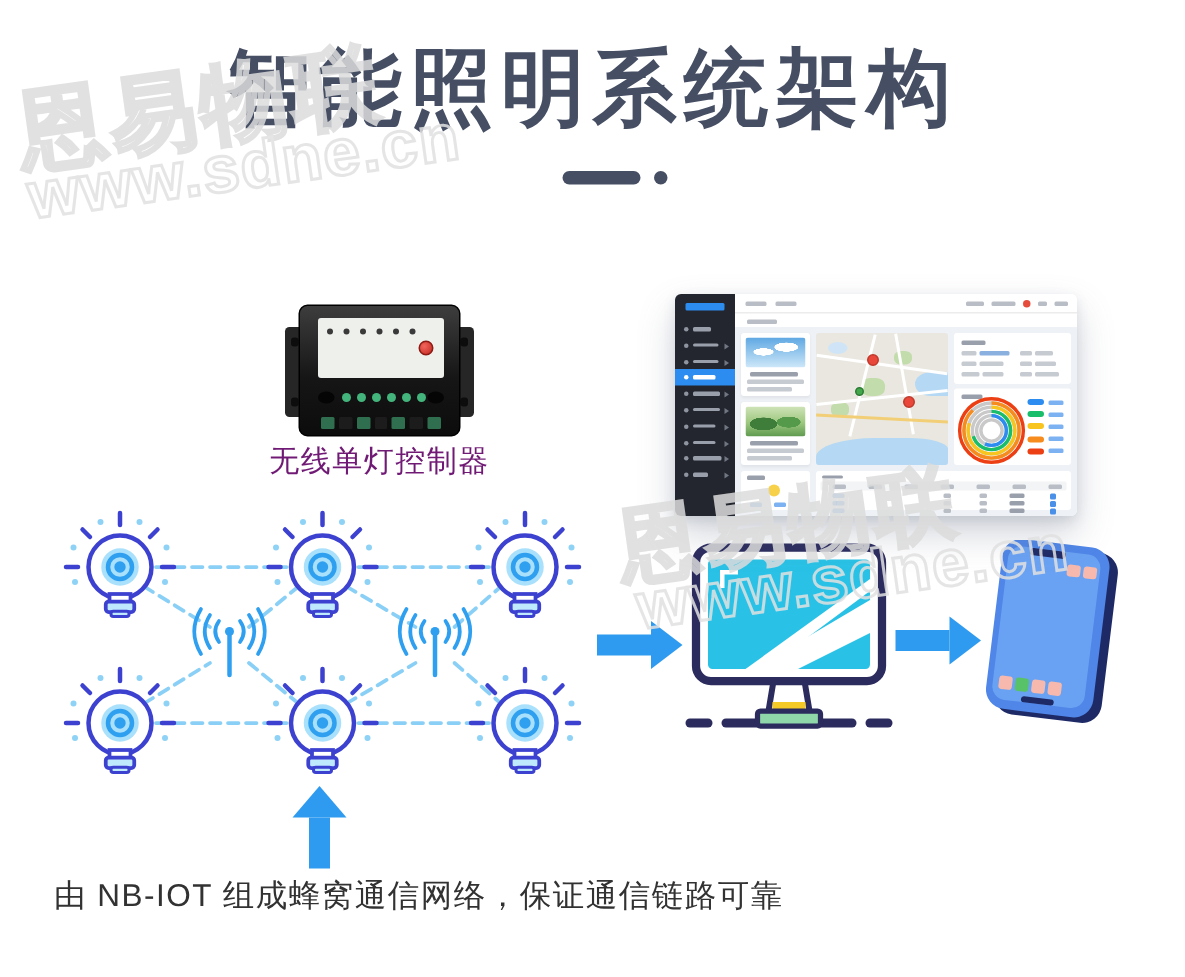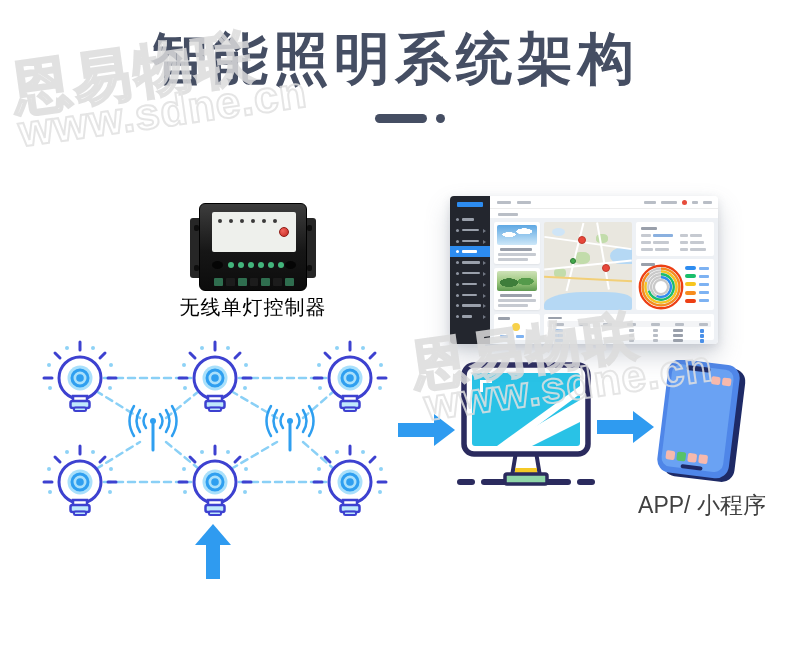--- a/index.html
+++ b/index.html
@@ -46,21 +46,21 @@
               background:linear-gradient(180deg,#3d3d3d,#161616 55%,#0c0c0c); border:1px solid #000; }
   .ctl-panel { position:absolute; left:12px; top:8px; width:84px; height:40px; background:#eef0ec; border-radius:2px; }
   .ctl-led { position:absolute; top:7px; width:4px; height:4px; border-radius:50%; background:#3a3a3a; }
   .ctl-btn { position:absolute; right:7px; top:15px; width:10px; height:10px; border-radius:50%;
              background:radial-gradient(circle at 35% 35%, #f2655c, #c2271f); border:1px solid #8e1a14; }
   .ctl-strip { position:absolute; left:12px; top:54px; width:84px; height:15px; }
   .ctl-strip .oval { position:absolute; top:3px; width:11px; height:8px; background:#050505; border-radius:50%; }
   .ctl-strip .gdot { position:absolute; top:4px; width:6px; height:6px; border-radius:50%; background:#43b57c; }
   .ctl-terms { position:absolute; left:14px; top:74px; width:80px; height:8px; display:flex; gap:3px; }
   .ctl-terms span { flex:1; height:8px; border-radius:1px; }
-  .label { position:absolute; text-align:center; color:#000000; z-index:7; }
+  .label { position:absolute; text-align:center; color:#701a75; z-index:7; }
   .controller-label { left:168px; top:294px; width:170px; font-size:20px; letter-spacing:1px; }
 
   
   .dashboard { position:absolute; left:450px; top:196px; width:268px; height:148px; background:#fff;
                border-radius:4px; overflow:hidden; z-index:4;
                box-shadow:0 12px 24px rgba(105,115,135,.30), 0 3px 8px rgba(105,115,135,.18); }
   .dash-sidebar { position:absolute; left:0; top:0; bottom:0; width:40px; background:#23262e; }
   .dash-logo { position:absolute; left:7px; top:6px; width:26px; height:5px; background:#2d8cf0; border-radius:1px; }
   .menu-item { position:relative; height:10.8px; }
   .dash-menu { position:absolute; left:0; top:18px; right:0; }
@@ -495,21 +495,21 @@
       <rect x="34" y="7" width="24" height="5" rx="2.5" fill="#1e2a66"></rect>
       <rect x="60" y="15" width="9" height="8" rx="2" fill="#f7b9ad"></rect>
       <rect x="71" y="15" width="9" height="8" rx="2" fill="#f7b9ad"></rect>
       <rect x="24" y="94" width="9" height="9" rx="2" fill="#f7b9ad"></rect>
       <rect x="35" y="94" width="9" height="9" rx="2" fill="#57c268"></rect>
       <rect x="46" y="94" width="9" height="9" rx="2" fill="#f7b9ad"></rect>
       <rect x="57" y="94" width="9" height="9" rx="2" fill="#f7b9ad"></rect>
       <rect x="40" y="106" width="22" height="4" rx="2" fill="#1e2a66"></rect>
     </g>
   </svg>
-  <div class="label app-label">APP/ 小程序</div>
 
   <div class="wm wm2">
     <div class="wm-cn">恩易物联</div>
     <div class="wm-url">www.sdne.cn</div>
   </div>
 
+  <div class="note">由 NB-IOT 组成蜂窝通信网络，保证通信链路可靠</div>
 
 </div>
 
 </body></html>

